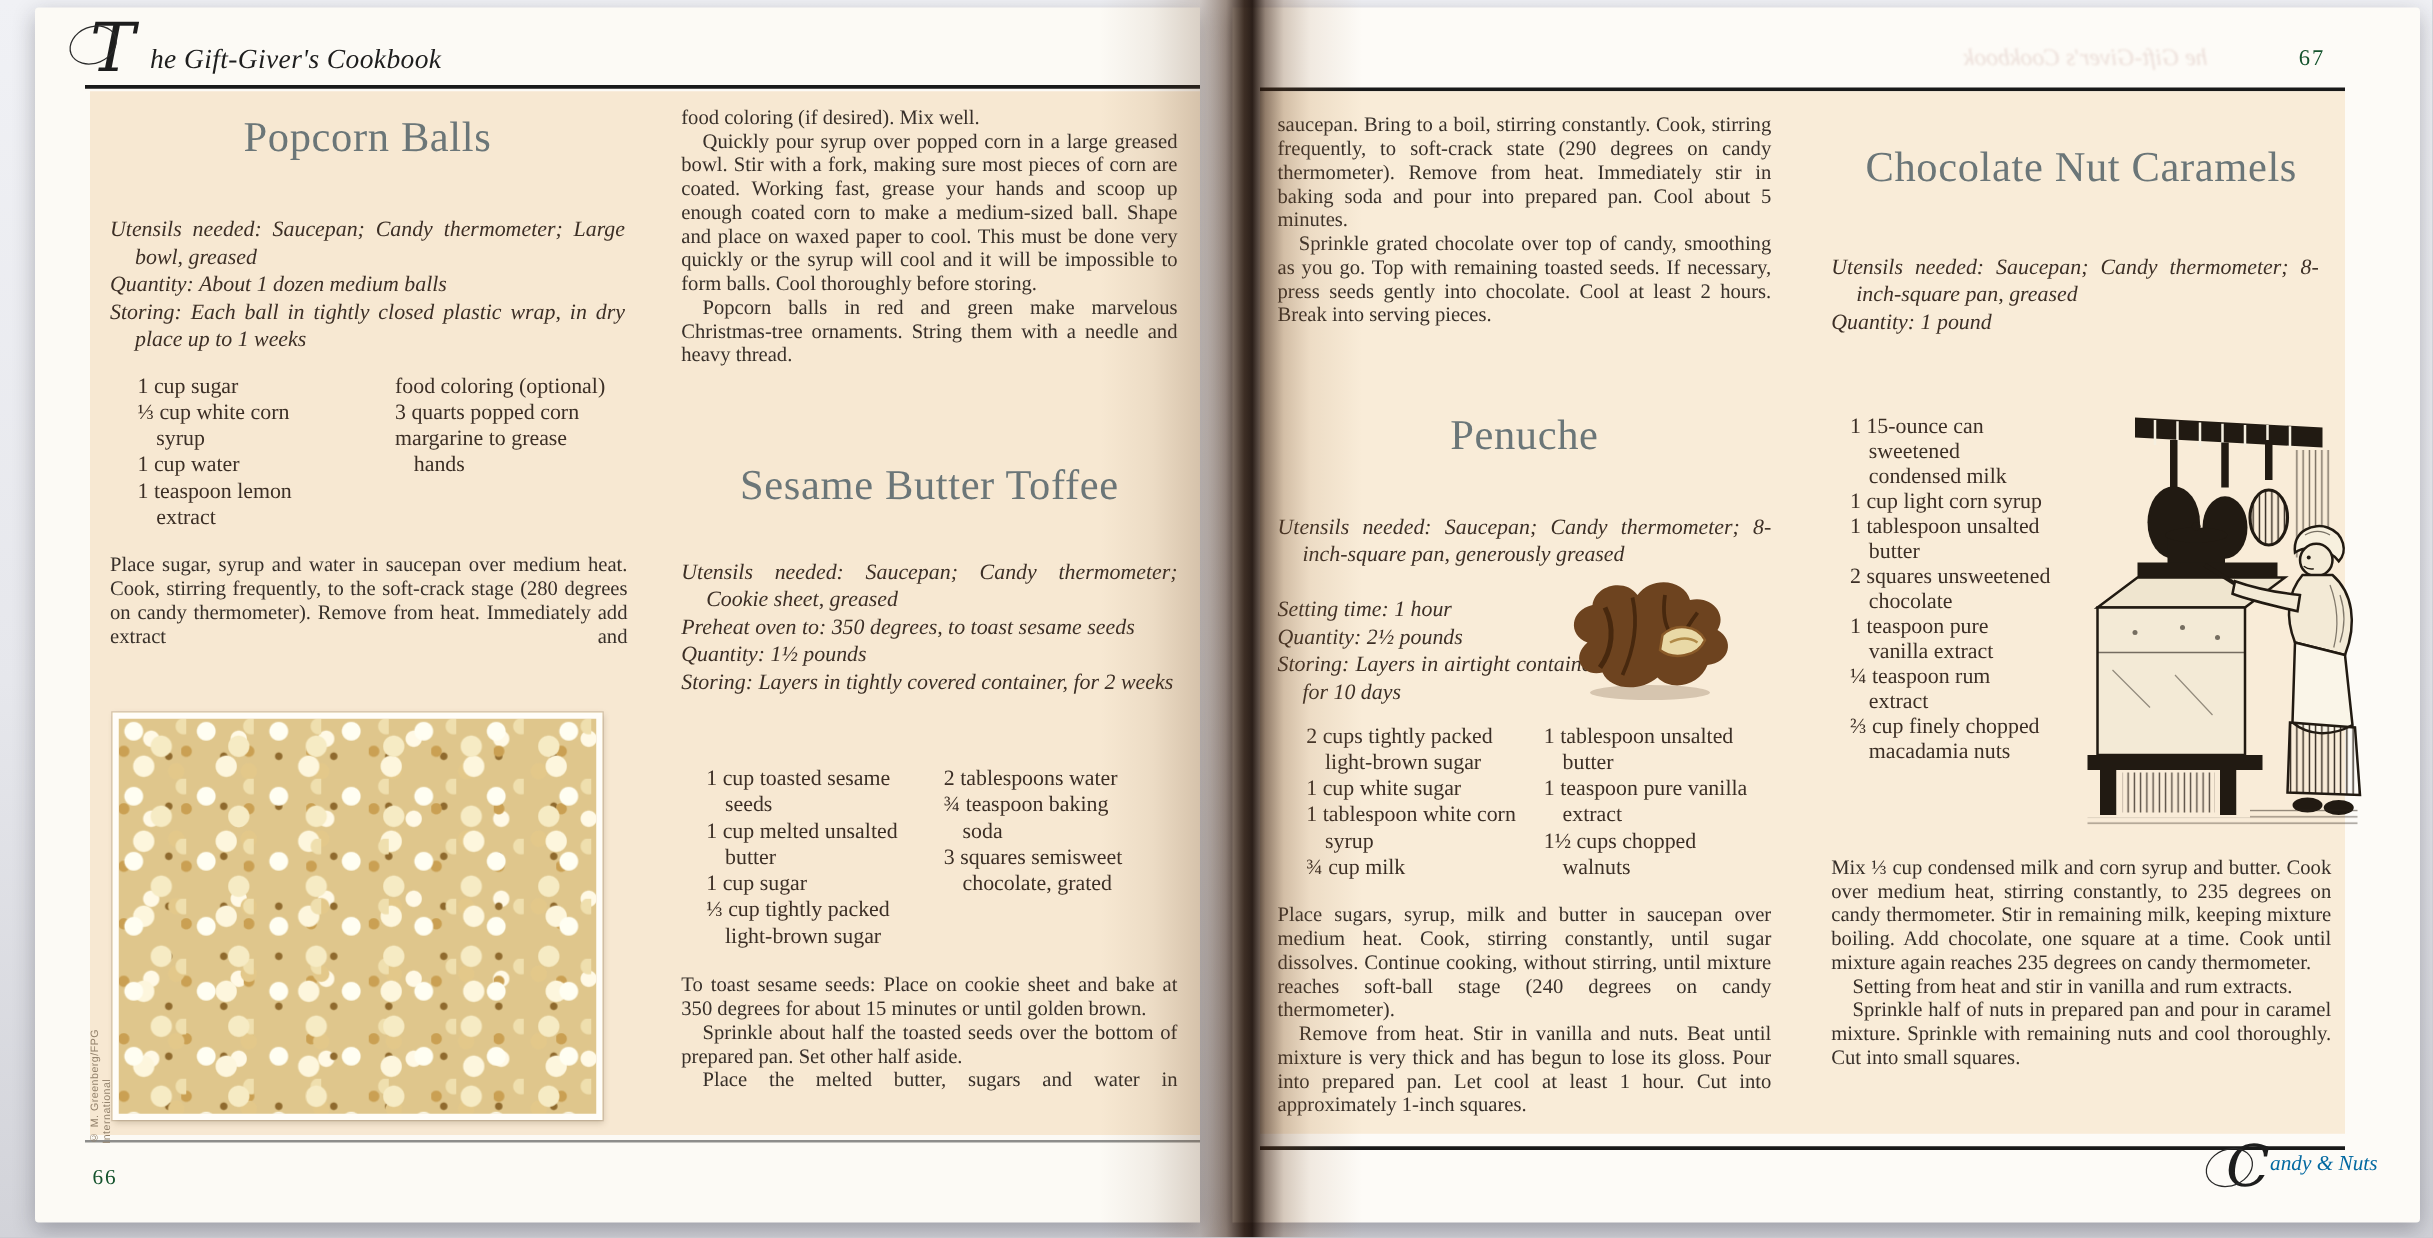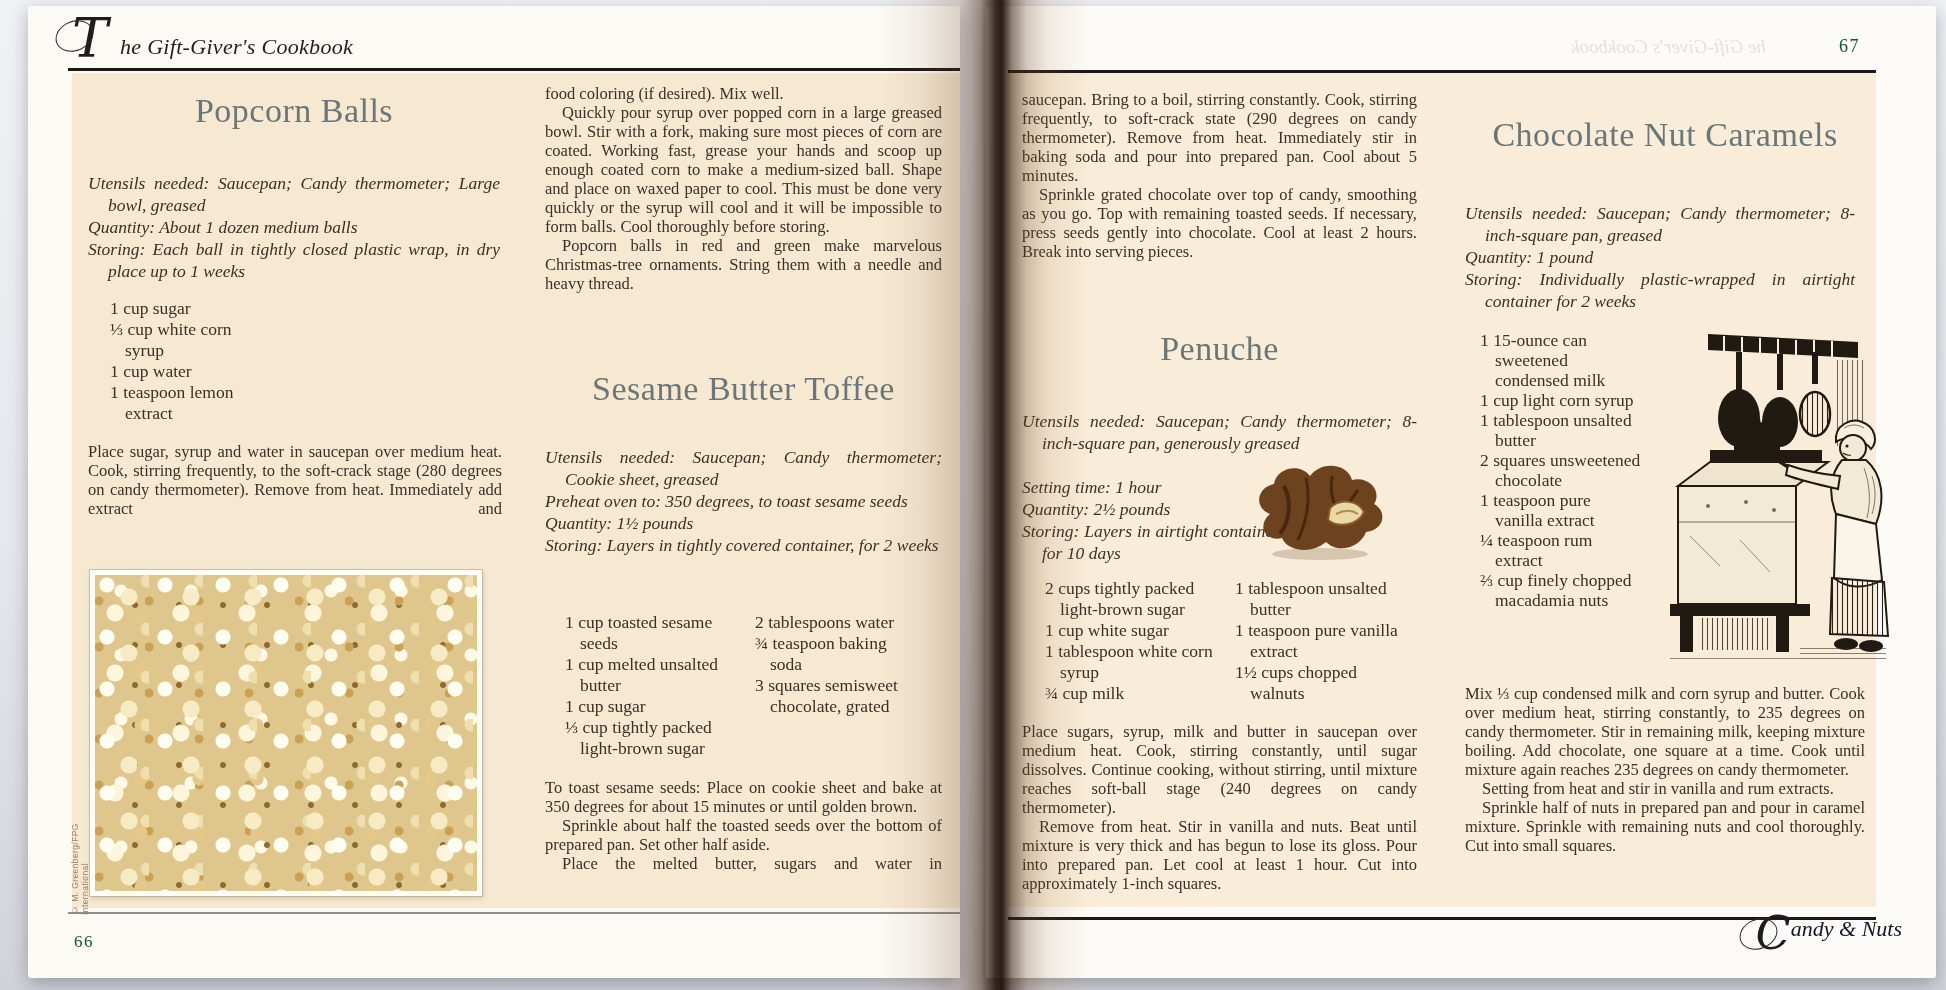--- a/index.html
+++ b/index.html
@@ -32,21 +32,21 @@
   .hdr-text { position:absolute; left:92px; top:28px; font-style:italic; font-size:22px;
               letter-spacing:0.3px; color:#1e1e1e; }
 
   .pagenum { position:absolute; font-size:17px; color:#14532d; letter-spacing:1.5px; }
   .pagenum-left  { left:46px; bottom:26px; }
   .pagenum-right { right:76px; top:30px; font-size:18px; }
 
   .ftr { position:absolute; right:34px; bottom:6px; height:62px; white-space:nowrap; }
   .ftr-initial { position:relative; display:inline-block; font-family:"DejaVu Serif",serif;
                  font-style:italic; font-size:46px; line-height:1; color:#1d1d1d; }
-  .ftr-text { position:relative; top:-13px; font-style:italic; font-size:22px; color:#0f172a; }
+  .ftr-text { position:relative; top:-13px; font-style:italic; font-size:17px; color:#0369a1; }
 
   .ghost { position:absolute; right:170px; top:30px; font-style:italic; font-size:19px;
            color:rgba(185,135,125,0.25); filter:blur(0.7px); transform:scaleX(-1); }
 
   .col { position:absolute; color:#41332a; }
   .title { margin:0; font-weight:400; font-size:34px; line-height:1.1; color:#6b7678;
            text-align:center; letter-spacing:0.5px; }
   .meta p { margin:0; font-style:italic; font-size:17.5px; line-height:22px;
             text-align:justify; padding-left:20px; text-indent:-20px; color:#3c2f26; }
   .ing { display:flex; }
@@ -121,20 +121,25 @@
     <p>Quantity: About 1 dozen medium balls</p>
     <p>Storing: Each ball in tightly closed plastic wrap, in dry place up to 1 weeks</p>
   </div>
   <div class="col ing" style="left:110px; top:298px;">
     <ul style="width:158px;">
       <li>1 cup sugar</li>
       <li>⅓ cup white corn syrup</li>
       <li>1 cup water</li>
       <li>1 teaspoon lemon extract</li>
     </ul>
+    <ul style="width:170px; margin-left:48px;">
+      <li>food coloring (optional)</li>
+      <li>3 quarts popped corn</li>
+      <li>margarine to grease hands</li>
+    </ul>
   </div>
   <div class="col paras" style="left:88px; top:442px; width:414px;">
     <p class="cont">Place sugar, syrup and water in saucepan over medium heat. Cook, stirring frequently, to the soft-crack stage (280 degrees on candy thermometer). Remove from heat. Immediately add extract and</p>
   </div>
   <div class="photo"></div>
   <div class="credit">© M. Greenberg/FPG International</div>
 
   <div class="col paras" style="left:545px; top:84px; width:397px;">
     <p>food coloring (if desired). Mix well.</p>
     <p>Quickly pour syrup over popped corn in a large greased bowl. Stir with a fork, making sure most pieces of corn are coated. Working fast, grease your hands and scoop up enough coated corn to make a medium-sized ball. Shape and place on waxed paper to cool. This must be done very quickly or the syrup will cool and it will be impossible to form balls. Cool thoroughly before storing.</p>
@@ -206,21 +211,20 @@
   </div>
   <div class="col paras" style="left:1022px; top:722px; width:395px;">
     <p>Place sugars, syrup, milk and butter in saucepan over medium heat. Cook, stirring constantly, until sugar dissolves. Continue cooking, without stirring, until mixture reaches soft-ball stage (240 degrees on candy thermometer).</p>
     <p>Remove from heat. Stir in vanilla and nuts. Beat until mixture is very thick and has begun to lose its gloss. Pour into prepared pan. Let cool at least 1 hour. Cut into approximately 1-inch squares.</p>
   </div>
 
   <h2 class="title col" style="left:1465px; top:116px; width:400px;">Chocolate Nut Caramels</h2>
   <div class="col meta" style="left:1465px; top:202px; width:390px;">
     <p>Utensils needed: Saucepan; Candy thermometer; 8-inch-square pan, greased</p>
     <p>Quantity: 1 pound</p>
-    <p>Storing: Individually plastic-wrapped in airtight container for 2 weeks</p>
   </div>
   <div class="col ing ing-tight" style="left:1480px; top:330px;">
     <ul style="width:162px;">
       <li>1 15-ounce can sweetened condensed milk</li>
       <li>1 cup light corn syrup</li>
       <li>1 tablespoon unsalted butter</li>
       <li>2 squares unsweetened chocolate</li>
       <li>1 teaspoon pure vanilla extract</li>
       <li>¼ teaspoon rum extract</li>
       <li>⅔ cup finely chopped macadamia nuts</li>

